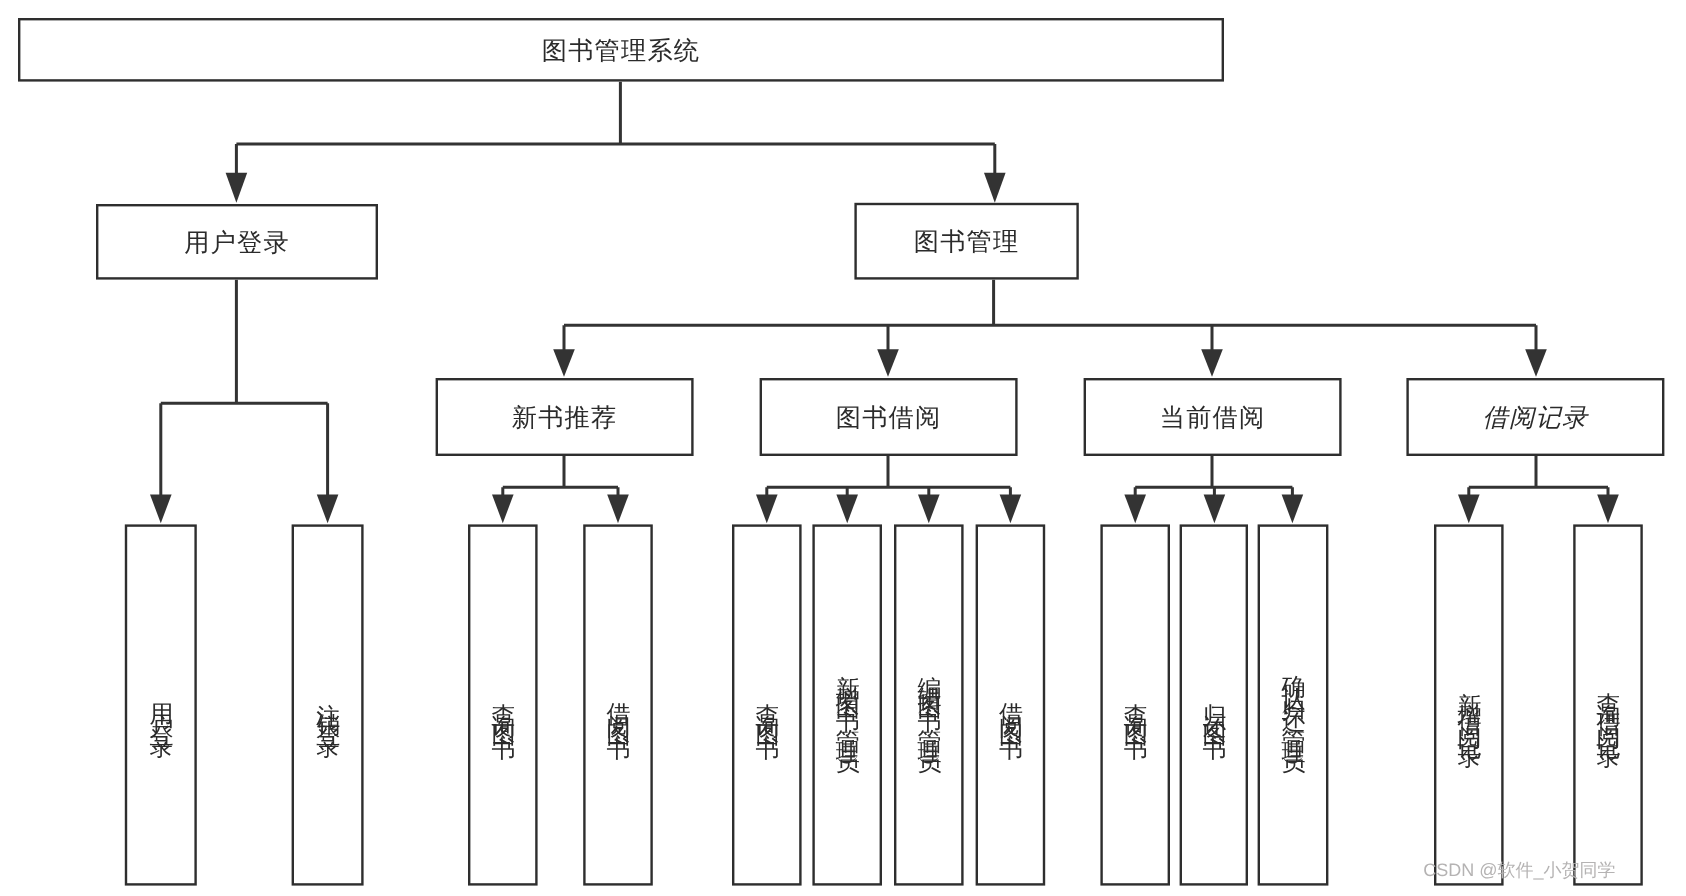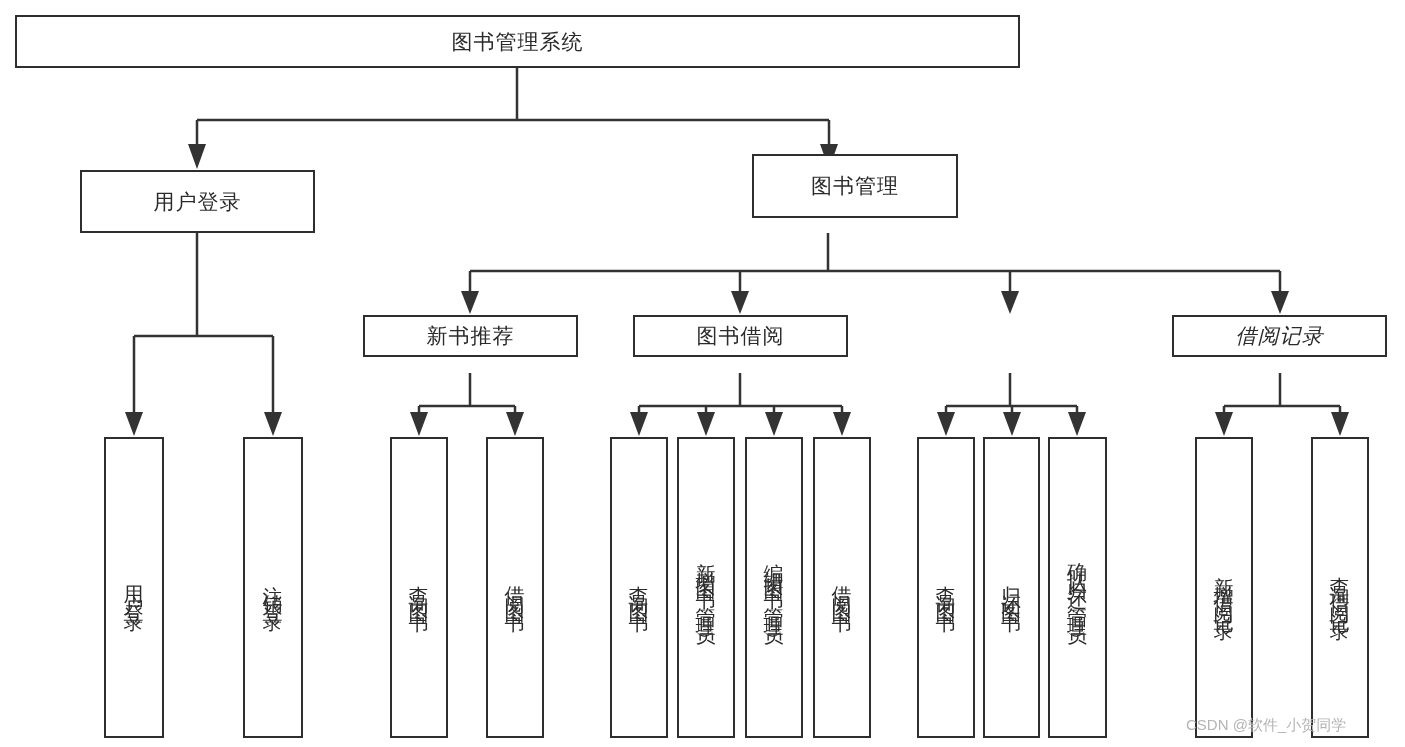--- a/index.html
+++ b/index.html
@@ -40,22 +40,22 @@
     justify-content: center;
     color: var(--text);
   }
   .hlabel {
     font-size: 21px;
     letter-spacing: 1px;
     white-space: nowrap;
   }
   .node.root  { left: 15px;  top: 15px;  width: 1005px; height: 53px; }
   .node.l2a   { left: 80px;  top: 170px; width: 235px;  height: 63px; }
-  .node.l2b   { left: 712px; top: 154px; width: 206px;  height: 64px; margin-left: 40px; }
-  .node.l3    { top: 315px;  height: 42px; width: 215px; }
+  .node.l2b   { left: 712px; top: 169px; width: 187px;  height: 64px; }
+  .node.l3    { top: 315px;  height: 65px; width: 215px; }
   .node.l3a   { left: 363px; }
   .node.l3b   { left: 633px; }
   .node.l3c   { left: 903px; }
   .node.l3d   { left: 1172px; font-style: italic; }
   .node.leaf  { top: 437px; height: 301px; width: 58px; }
   .vlabel {
     writing-mode: vertical-rl;
     text-orientation: mixed;
     font-size: 20px;
     letter-spacing: 9px;
@@ -137,20 +137,23 @@
   <div class="node l2b">
     <span class="hlabel">图书管理</span>
   </div>
 
   <div class="node l3 l3a">
     <span class="hlabel">新书推荐</span>
   </div>
   <div class="node l3 l3b">
     <span class="hlabel">图书借阅</span>
   </div>
+  <div class="node l3 l3c">
+    <span class="hlabel">当前借阅</span>
+  </div>
   <div class="node l3 l3d">
     <span class="hlabel">借阅记录</span>
   </div>
 
   <div class="node leaf u1">
     <span class="vlabel">用户登录</span>
   </div>
   <div class="node leaf u2">
     <span class="vlabel">注销登录</span>
   </div>

